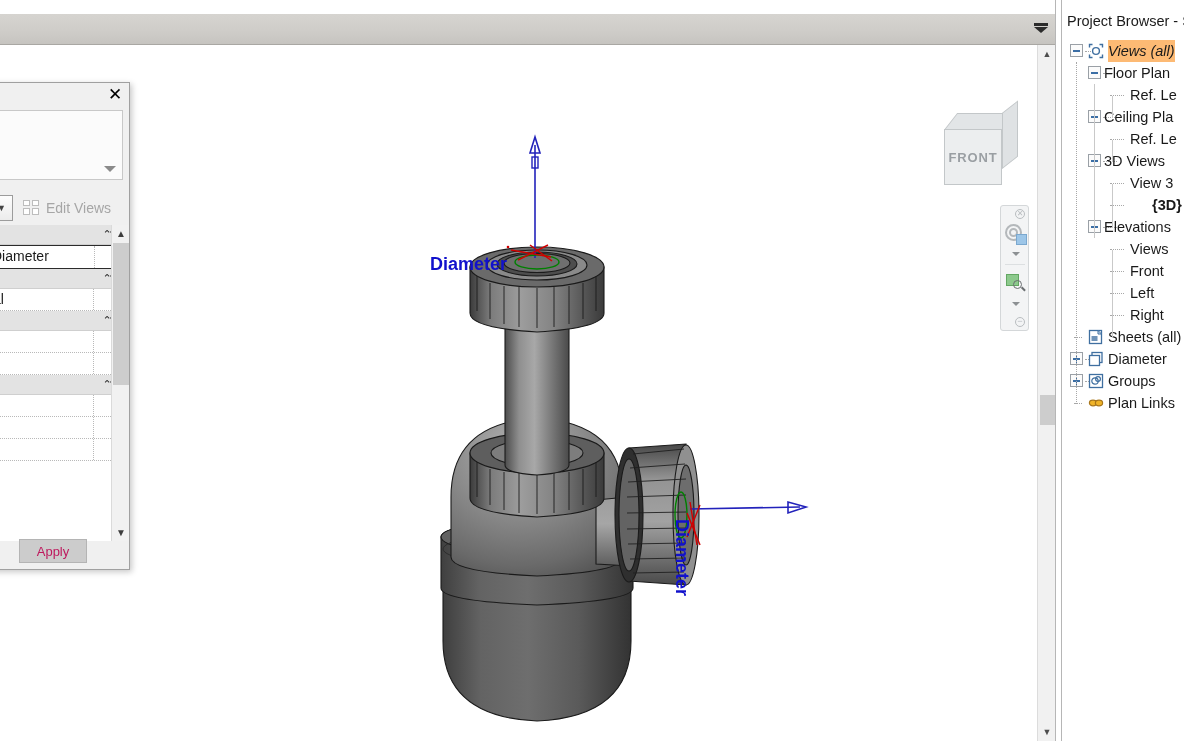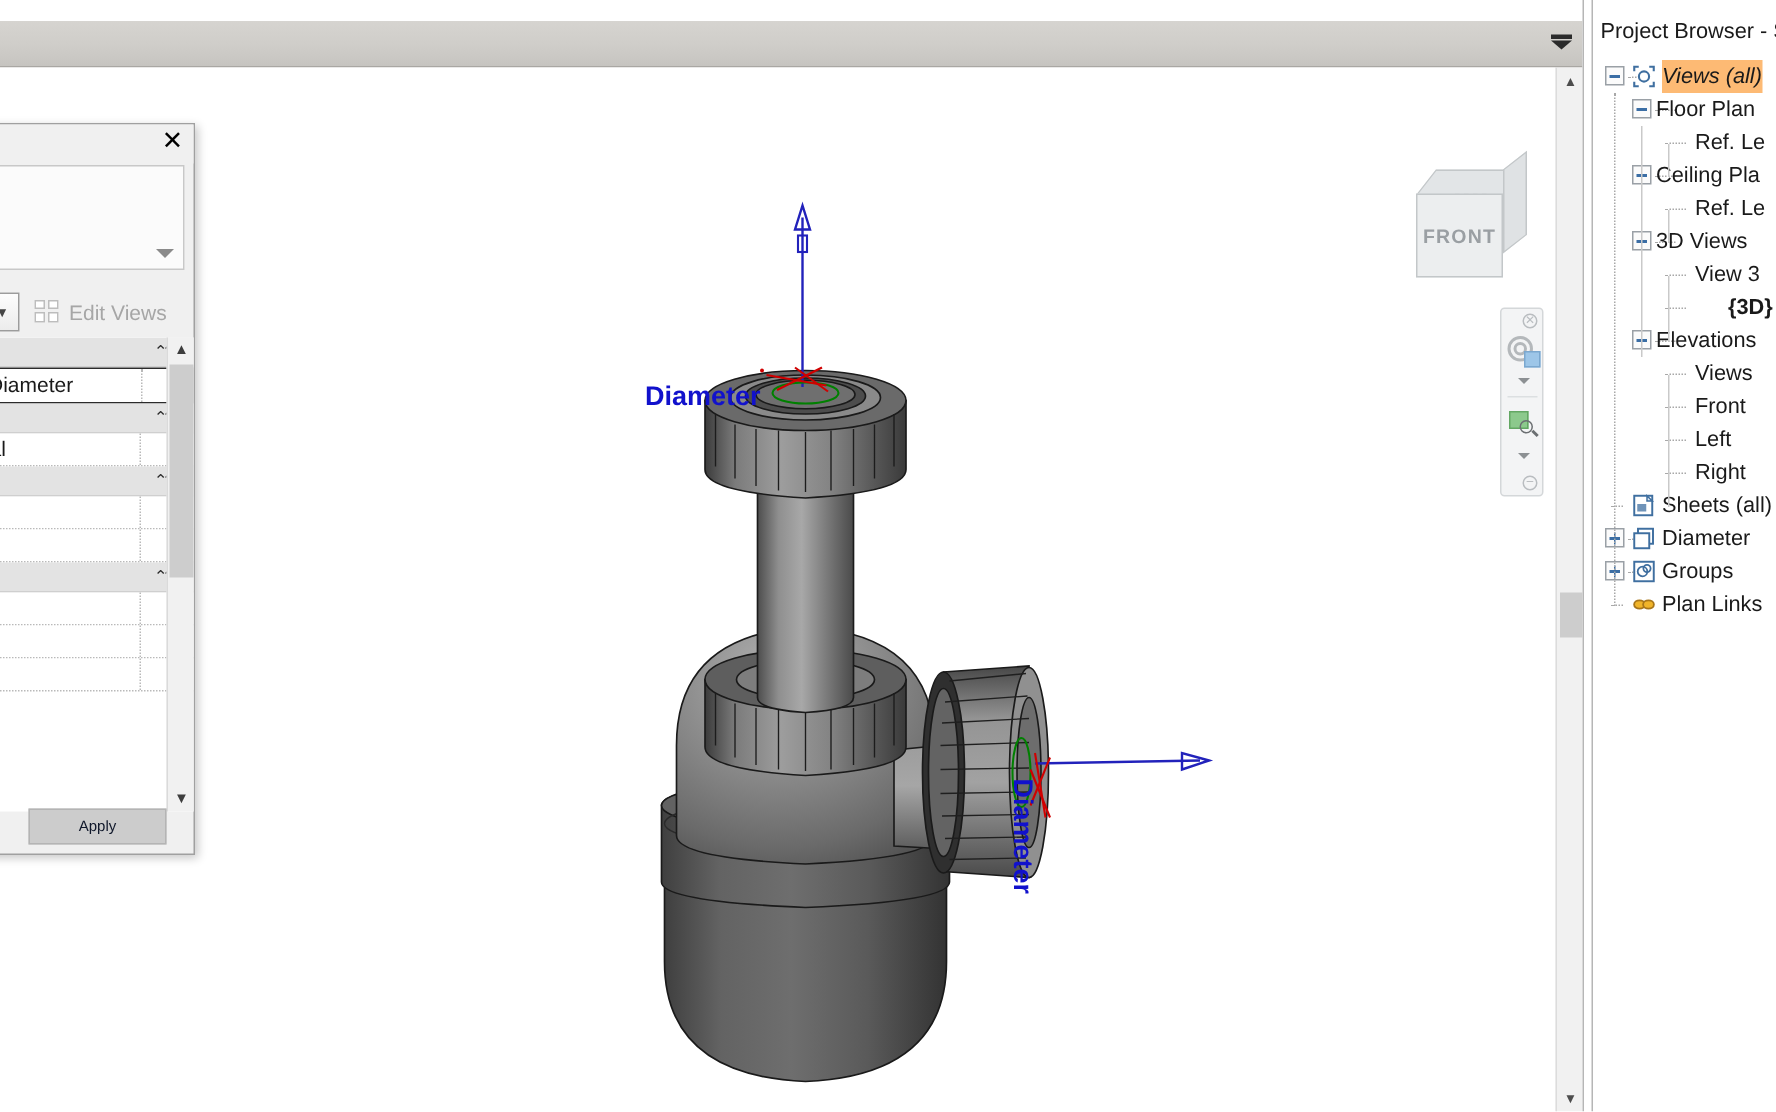--- a/index.html
+++ b/index.html
@@ -210,24 +210,24 @@
   .grid-scroll .gs-arrow.up { top: 0; }
   .grid-scroll .gs-arrow.down { bottom: 0; }
   .grid-scroll .gs-thumb {
     position: absolute; left: 1px; top: 18px; width: 16px; height: 142px;
     background: #cdcdcd;
   }
   .apply-wrap {
     position: absolute; left: 0; bottom: 2px; width: 190px; height: 30px;
   }
   .apply-btn {
-    position: absolute; left: 80px; top: 2px; width: 92px; height: 24px;
+    position: absolute; left: 80px; top: 2px; width: 68px; height: 24px;
     background: #cccccc; border: 1px solid #b4b4b4;
     display: flex; align-items: center; justify-content: center;
-    font-size: 10px; color: #0f172a; cursor: default;
+    font-size: 13px; color: #be185d; cursor: default;
   }
 
   
   .viewcube {
     position: absolute; left: 930px; top: 62px; width: 96px; height: 96px;
   }
   .vc-face {
     position: absolute; left: 14px; top: 22px; width: 58px; height: 56px;
     background: #eceeef; border: 1px solid #c3c7c9;
     display: flex; align-items: center; justify-content: center;

